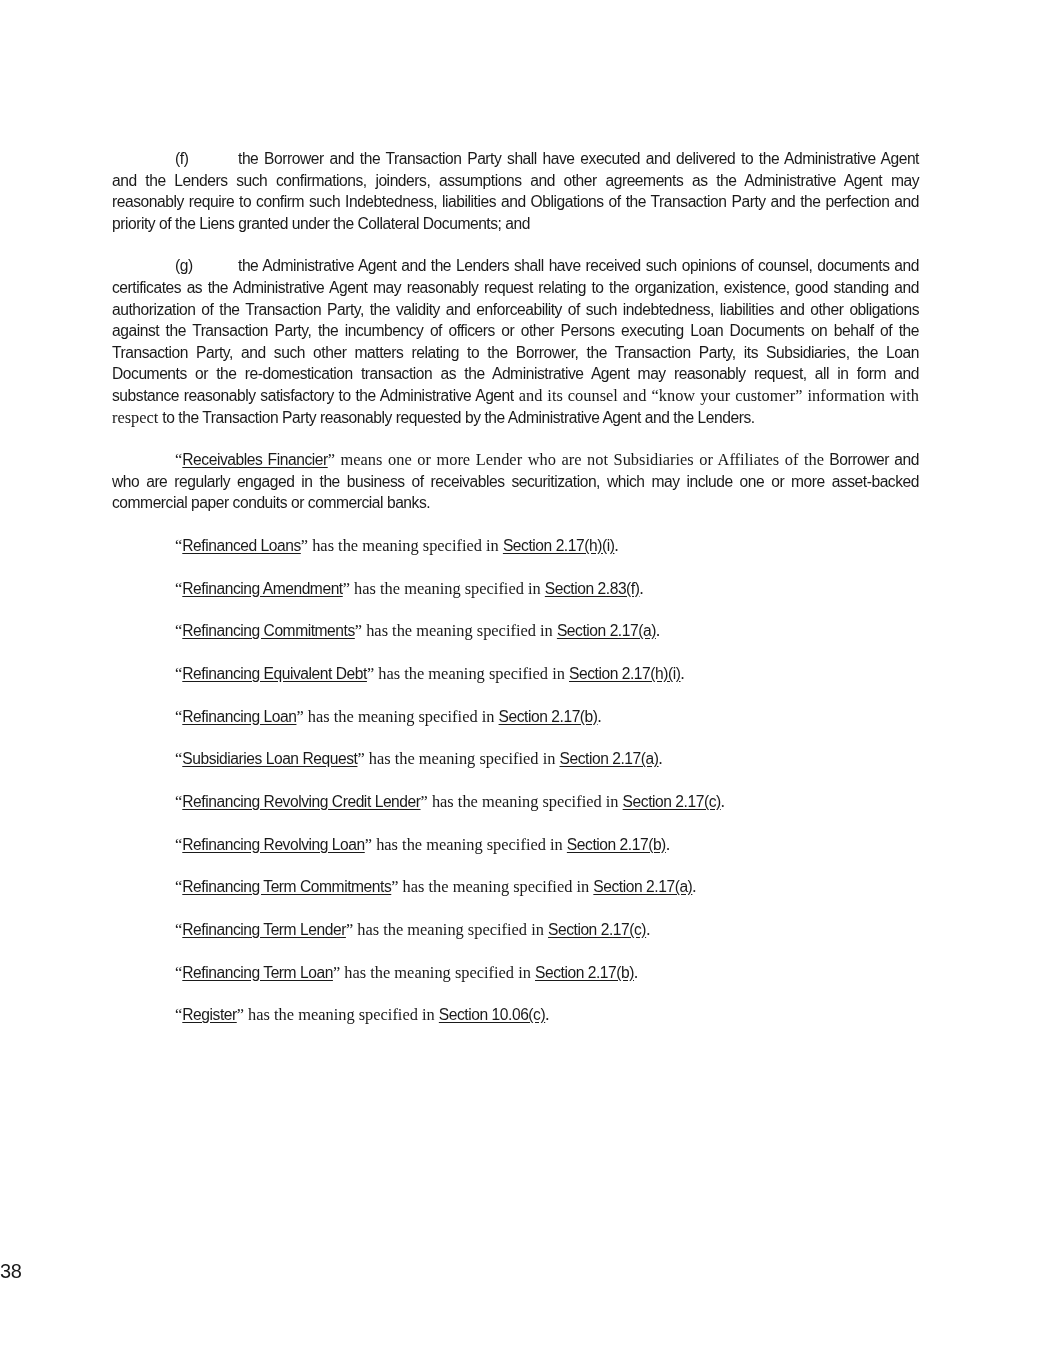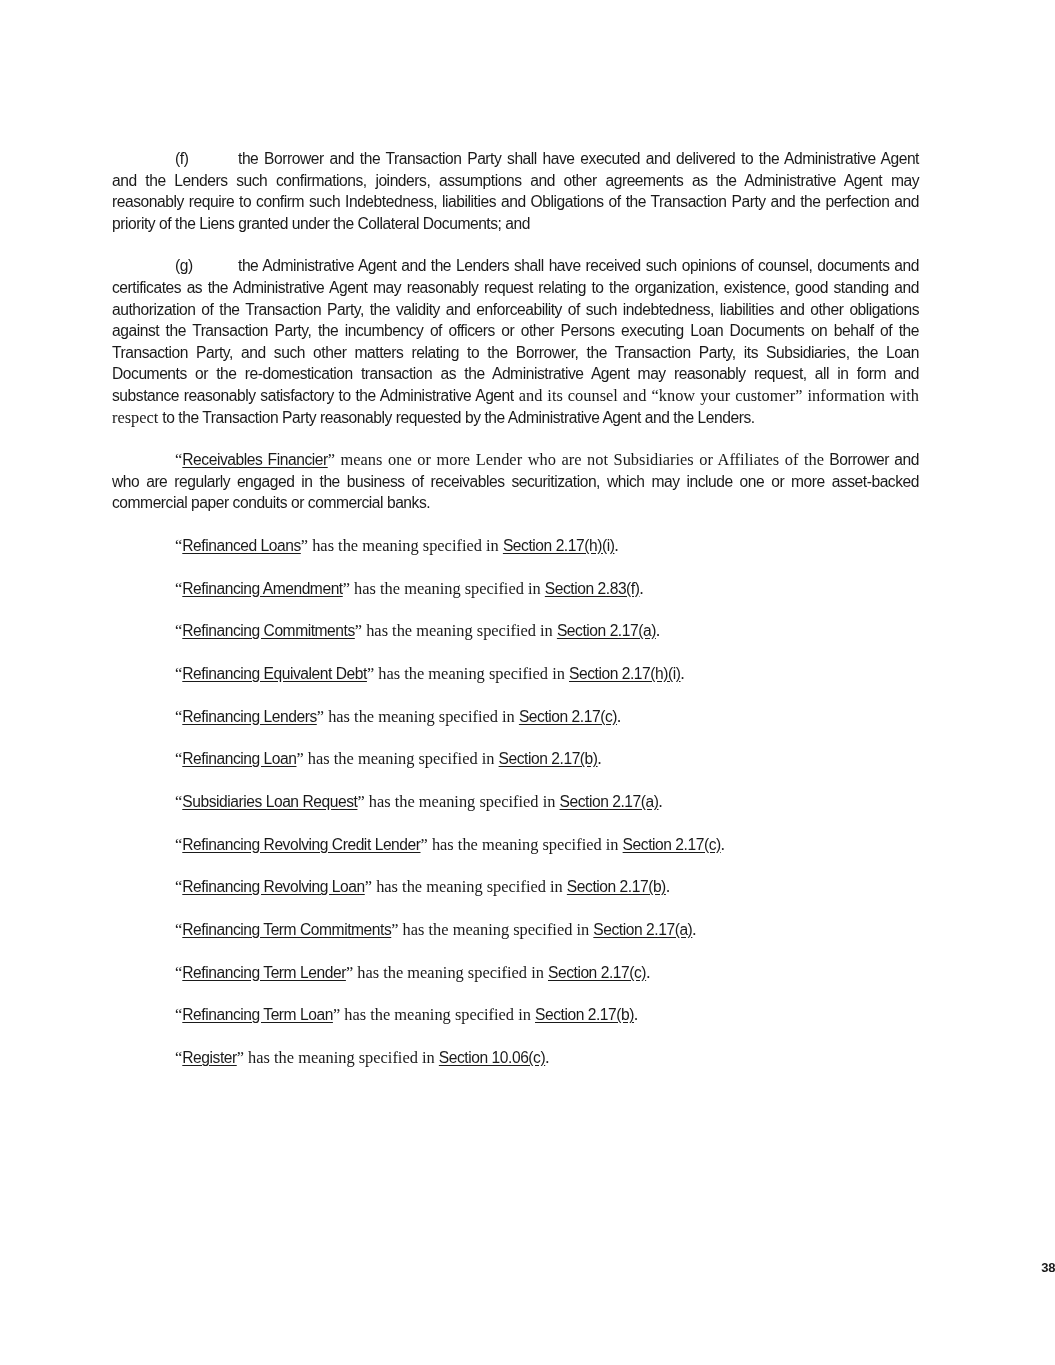--- a/index.html
+++ b/index.html
@@ -17,40 +17,39 @@
     .def {
       font-family: "Liberation Serif", serif; font-size: 16.4px;
       line-height: 21.6px; margin: 0 0 21.1px 0; padding-left: 63px;
     }
     .def .term, .def .ref {
       font-family: "Liberation Sans", sans-serif; font-size: 15.6px;
       text-decoration: underline; text-underline-offset: 2px; letter-spacing: -0.45px;
     }
     .u { text-decoration: underline; text-underline-offset: 2px; }
     .pagenum {
-      position: absolute; top: 1260px; left: 0; width: 1055px; text-align: right;
-      font-family: "Liberation Sans", sans-serif; font-size: 13px; letter-spacing: -0.4px; font-weight: bold;
+      position: absolute; top: 1260px; left: 0; width: 1055px; text-align: left;
+      font-family: "Liberation Sans", sans-serif; font-size: 20px; letter-spacing: -0.4px;
     }
   </style>
 </head>
 <body>
 
 <div class="page">
   <p class="para"><span class="label">(f)</span><span>the Borrower and the Transaction Party shall have executed and delivered to the Administrative Agent and the Lenders such confirmations, joinders, assumptions and other agreements as the Administrative Agent may reasonably require to confirm such Indebtedness, liabilities and Obligations of the Transaction Party and the perfection and priority of the Liens granted under the Collateral Documents; and</span></p>
 
   <p class="para"><span class="label">(g)</span><span>the Administrative Agent and the Lenders shall have received such opinions of counsel, documents and certificates as the Administrative Agent may reasonably request relating to the organization, existence, good standing and authorization of the Transaction Party, the validity and enforceability of such indebtedness, liabilities and other obligations against the Transaction Party, the incumbency of officers or other Persons executing Loan Documents on behalf of the Transaction Party, and such other matters relating to the Borrower, the Transaction Party, its Subsidiaries, the Loan Documents or the re-domestication transaction as the Administrative Agent may reasonably request, all in form and substance reasonably satisfactory to the Administrative Agent</span><span class="serif"> and its counsel and “know your customer” information with respect</span><span> to the Transaction Party reasonably requested by the Administrative Agent and the Lenders.</span></p>
 
   <p class="para indent"><span class="serif">“</span><span class="u">Receivables Financier</span><span class="serif">” means one or more Lender who are not Subsidiaries or Affiliates of the</span><span> Borrower and who are regularly engaged in the business of receivables securitization, which may include one or more asset-backed commercial paper conduits or commercial banks.</span></p>
 
   <div id="defs">
       <p class="def"><span>“</span><span class="term">Refinanced Loans</span><span>” has the meaning specified in </span><span class="ref">Section 2.17(h)(i)</span><span>.</span></p>
       <p class="def"><span>“</span><span class="term">Refinancing Amendment</span><span>” has the meaning specified in </span><span class="ref">Section 2.83(f)</span><span>.</span></p>
       <p class="def"><span>“</span><span class="term">Refinancing Commitments</span><span>” has the meaning specified in </span><span class="ref">Section 2.17(a)</span><span>.</span></p>
       <p class="def"><span>“</span><span class="term">Refinancing Equivalent Debt</span><span>” has the meaning specified in </span><span class="ref">Section 2.17(h)(i)</span><span>.</span></p>
-      <p class="def"><span>“</span><span class="term">Refinancing Lenders</span><span>” has the meaning specified in </span><span class="ref">Section 2.17(c)</span><span>.</span></p>
       <p class="def"><span>“</span><span class="term">Refinancing Loan</span><span>” has the meaning specified in </span><span class="ref">Section 2.17(b)</span><span>.</span></p>
       <p class="def"><span>“</span><span class="term">Subsidiaries Loan Request</span><span>” has the meaning specified in </span><span class="ref">Section 2.17(a)</span><span>.</span></p>
       <p class="def"><span>“</span><span class="term">Refinancing Revolving Credit Lender</span><span>” has the meaning specified in </span><span class="ref">Section 2.17(c)</span><span>.</span></p>
       <p class="def"><span>“</span><span class="term">Refinancing Revolving Loan</span><span>” has the meaning specified in </span><span class="ref">Section 2.17(b)</span><span>.</span></p>
       <p class="def"><span>“</span><span class="term">Refinancing Term Commitments</span><span>” has the meaning specified in </span><span class="ref">Section 2.17(a)</span><span>.</span></p>
       <p class="def"><span>“</span><span class="term">Refinancing Term Lender</span><span>” has the meaning specified in </span><span class="ref">Section 2.17(c)</span><span>.</span></p>
       <p class="def"><span>“</span><span class="term">Refinancing Term Loan</span><span>” has the meaning specified in </span><span class="ref">Section 2.17(b)</span><span>.</span></p>
       <p class="def"><span>“</span><span class="term">Register</span><span>” has the meaning specified in </span><span class="ref">Section 10.06(c)</span><span>.</span></p>
     </div>
 </div>

